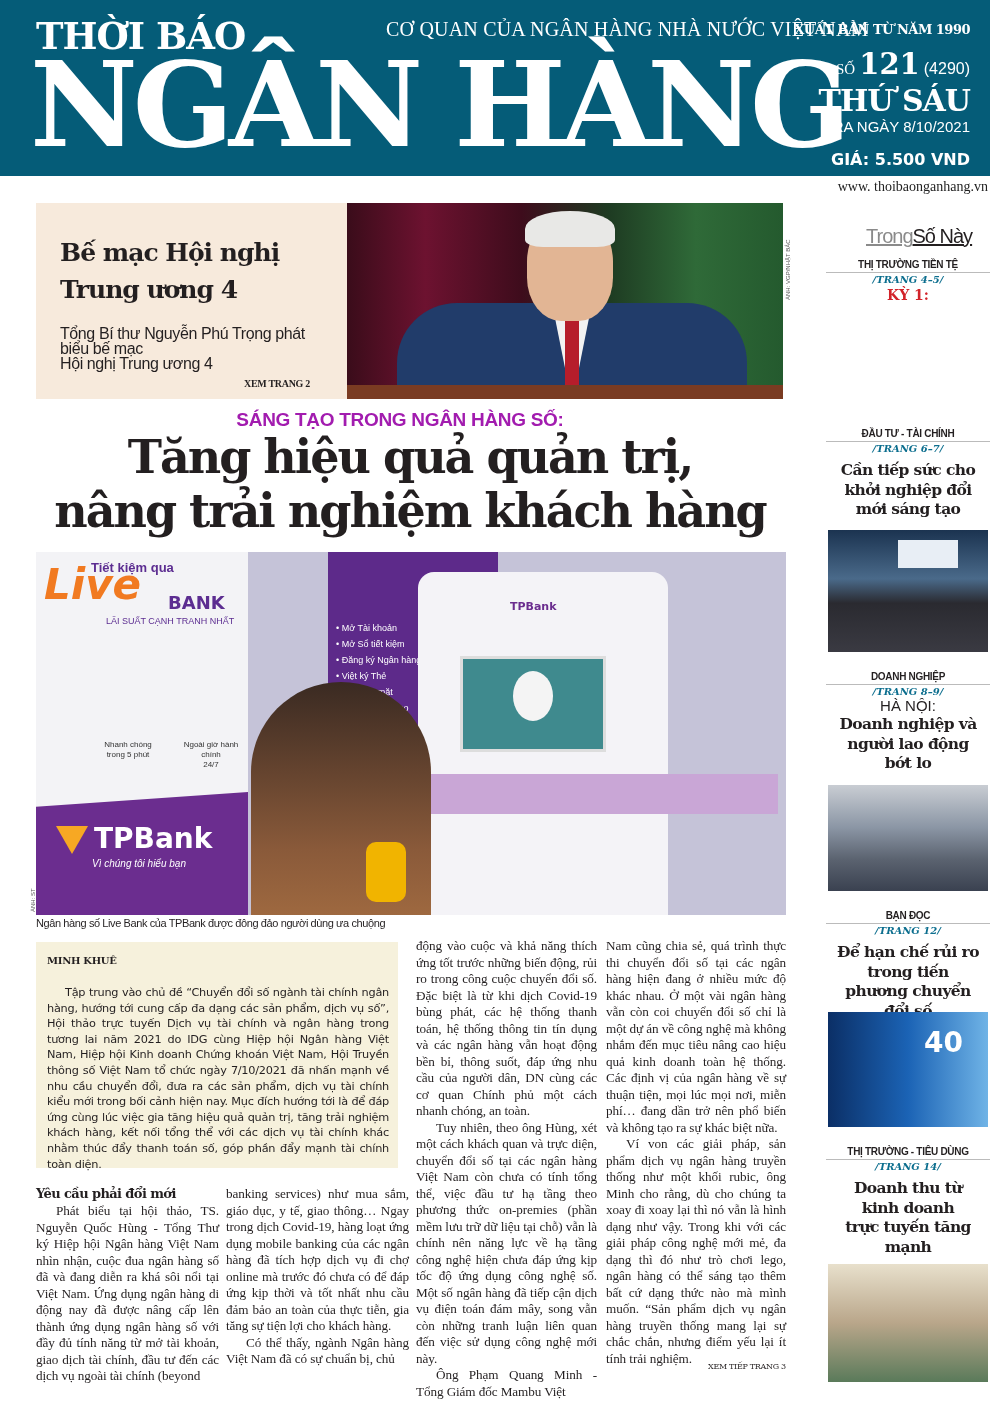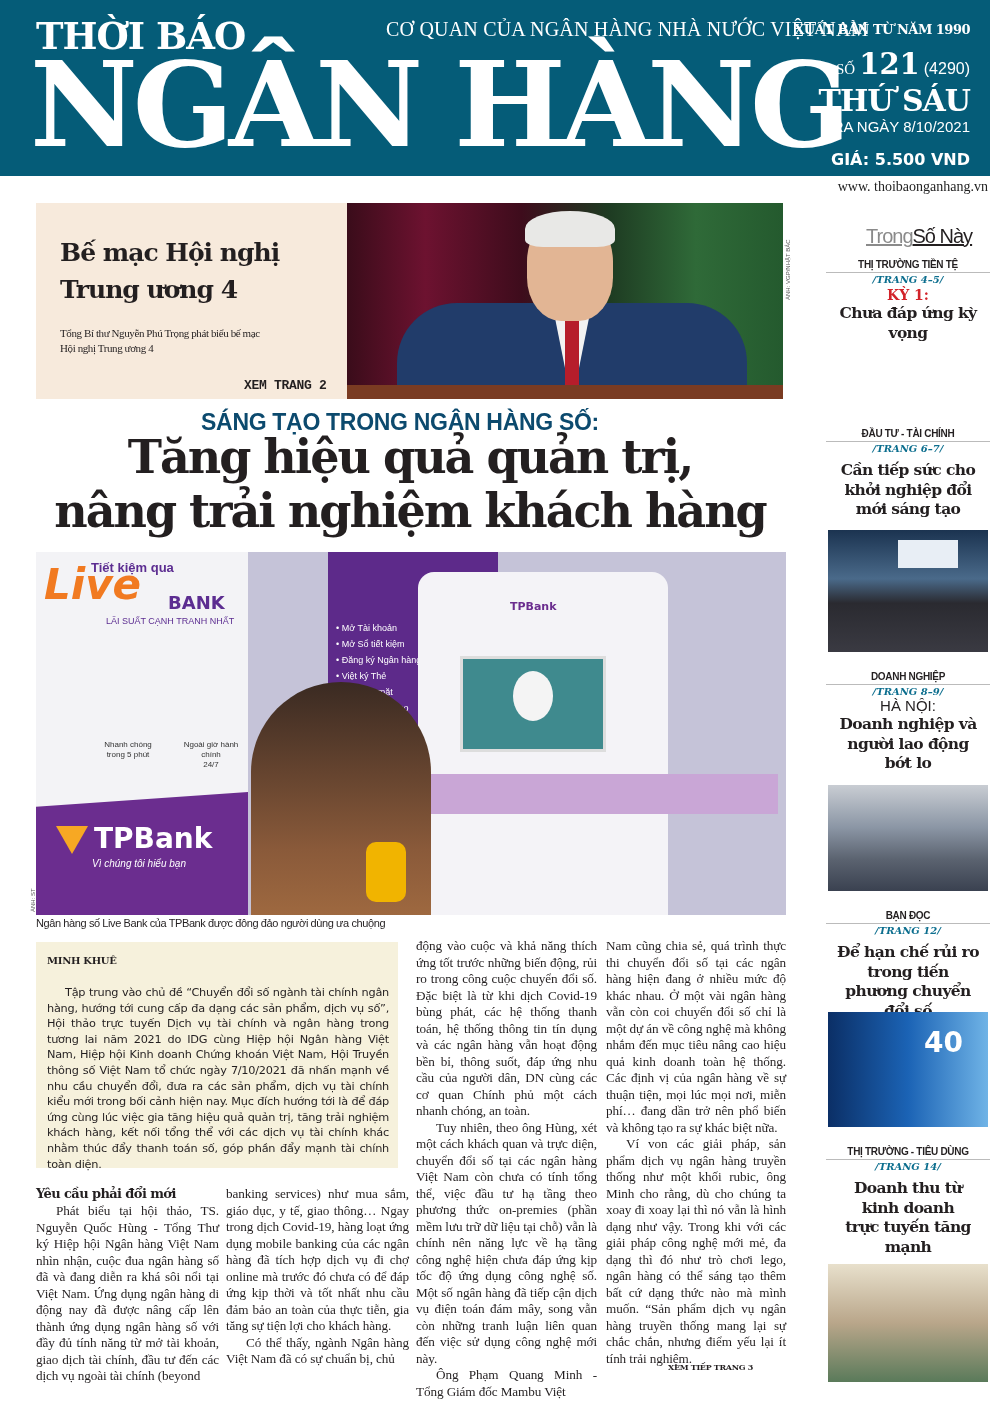--- a/index.html
+++ b/index.html
@@ -14,32 +14,32 @@
 #mh-issue{right:30px;top:50px;color:#fff;text-align:right;line-height:1}
 #mh-issue .so{font-size:15px;font-family:"Liberation Serif",serif}
 #mh-issue .num{font-family:"DejaVu Serif",serif;font-weight:bold;font-size:29px}
 #mh-issue .sub{font-size:16px;font-family:"Liberation Sans",sans-serif}
 #mh-day{right:30px;top:83px;color:#fff;font-family:"DejaVu Serif",serif;font-weight:bold;font-size:30px;letter-spacing:-1px}
 #mh-date{right:30px;top:118px;color:#fff;font-family:"Liberation Sans",sans-serif;font-size:15px}
 #mh-price{right:30px;top:150px;color:#fff;font-family:"DejaVu Sans",sans-serif;font-weight:bold;font-size:16px}
 #mh-url{right:12px;top:179px;font-family:"Liberation Serif",serif;font-size:14px;color:#222}
 #promo-box{left:36px;top:203px;width:311px;height:196px;background:#f7eadc}
 #promo-title{left:60px;top:234px;font-family:"DejaVu Serif",serif;font-weight:bold;font-size:25px;line-height:37px;letter-spacing:-1px;color:#231f20}
-#promo-caption{left:60px;top:326px;font-family:Liberation Serif, serif;font-size:11px;line-height:15px;width:250px;letter-spacing:-0.4px}
-#promo-more{left:244px;top:378px;font-family:Liberation Mono, monospace;font-weight:bold;font-size:13px;letter-spacing:-0.3px}
+#promo-caption{left:60px;top:326px;font-family:Liberation Sans, sans-serif;font-size:16px;line-height:15px;width:250px;letter-spacing:-0.4px}
+#promo-more{left:244px;top:378px;font-family:Liberation Serif, serif;font-weight:bold;font-size:10px;letter-spacing:-0.3px}
 #promo-photo{left:347px;top:203px;width:436px;height:196px;background:linear-gradient(90deg,#3a0c1a 0%,#6d1230 18%,#3e0c1c 40%,#1e3b22 60%,#2f6a38 80%,#245a2e 100%);overflow:hidden}
 .pp-head{position:absolute;left:180px;top:10px;width:86px;height:108px;border-radius:45% 45% 40% 40%;background:#e2b594}
 .pp-hair{position:absolute;left:178px;top:8px;width:90px;height:36px;border-radius:50% 50% 20% 20%;background:#e8e8e6}
 .pp-body{position:absolute;left:50px;top:100px;width:350px;height:90px;border-radius:60px 60px 0 0;background:#213c6a}
 .pp-shirt{position:absolute;left:205px;top:100px;width:40px;height:80px;background:#f2f2f2;clip-path:polygon(0 0,100% 0,60% 100%,40% 100%)}
 .pp-tie{position:absolute;left:218px;top:112px;width:14px;height:70px;background:#b61d2b}
 .pp-desk{position:absolute;left:0;top:182px;width:436px;height:14px;background:#7a3b22}
 #promo-credit{left:785px;top:300px;font-size:6px;font-family:"Liberation Sans",sans-serif;transform:rotate(-90deg);transform-origin:left top;color:#555}
 
-#kicker{left:0;width:800px;top:409px;text-align:center;font-family:"Liberation Sans",sans-serif;font-weight:bold;font-size:23px;letter-spacing:-0.3px;color:#0c4a6e}
+#kicker{left:0;width:800px;top:409px;text-align:center;font-family:"Liberation Sans",sans-serif;font-weight:bold;font-size:19px;letter-spacing:-0.3px;color:#a21caf}
 #headline{left:0;width:820px;top:430px;text-align:center;font-family:"DejaVu Serif",serif;font-weight:bold;font-size:46px;line-height:54px;letter-spacing:-2px;color:#231f20}
 
 #main-photo{left:36px;top:552px;width:750px;height:363px;overflow:hidden;background:#b9b5cc}
 .mp-poster{position:absolute;left:0;top:0;width:212px;height:363px;background:#f3f3f6}
 .mp-poster-bottom{position:absolute;left:0;top:240px;width:212px;height:123px;background:#6b2d8f;clip-path:polygon(0 12%,100% 0,100% 100%,0 100%)}
 .mp-live{position:absolute;left:8px;top:8px;font-family:"DejaVu Sans",sans-serif;font-weight:bold;font-style:italic;font-size:42px;color:#f17a21}
 .mp-tkq{position:absolute;left:55px;top:8px;font-family:"Liberation Sans",sans-serif;font-weight:bold;font-size:13px;color:#5c2d91}
 .mp-bank{position:absolute;left:132px;top:40px;font-family:"DejaVu Sans",sans-serif;font-weight:bold;font-size:18px;color:#5c2d91}
 .mp-lai{position:absolute;left:70px;top:64px;font-family:"Liberation Sans",sans-serif;font-weight:normal;font-size:9px;color:#5c2d91}
 .mp-feat{position:absolute;font-family:"Liberation Sans",sans-serif;font-size:8px;color:#333;text-align:center;line-height:10px}
@@ -64,21 +64,21 @@
 #lead-text{left:47px;top:985px;width:342px;font-family:"DejaVu Sans",sans-serif;font-size:11.3px;line-height:15.6px;letter-spacing:-0.25px;text-indent:18px;text-align:justify}
 
 .col{font-family:"Liberation Serif",serif;font-size:13.2px;line-height:16.5px;text-align:justify;letter-spacing:-0.1px}
 .col p{text-indent:20px}
 .col p.noind{text-indent:0}
 #subhead{left:36px;top:1186px;font-family:"DejaVu Serif",serif;font-weight:bold;font-size:13px;letter-spacing:-0.6px}
 #col1{left:36px;top:1203px;width:183px}
 #col2{left:226px;top:1186px;width:183px}
 #col3{left:416px;top:938px;width:181px}
 #col4{left:606px;top:938px;width:180px}
-#see-more{left:668px;top:1362px;font-family:"DejaVu Serif",serif;font-weight:bold;font-size:8px;letter-spacing:-0.3px}
+#see-more{left:708px;top:1362px;font-family:"DejaVu Serif",serif;font-weight:normal;font-size:8px;letter-spacing:-0.3px}
 
 #footer{left:36px;top:1432px;width:954px;height:14px;background:#055c78;color:#fff;font-family:"Liberation Sans",sans-serif;font-weight:bold;font-size:11px;text-align:center;line-height:14px;padding-right:120px;letter-spacing:-0.3px}
 #sb-title{left:866px;top:225px;font-family:"Liberation Sans",sans-serif;font-size:20px;letter-spacing:-1px}
 #sb-title .a{color:#8a8a8a;text-decoration:underline;text-decoration-color:#8a8a8a}
 #sb-title .b{color:#231f20;text-decoration:underline}
 .sb-sec{position:absolute;left:826px;width:164px;text-align:center}
 .sb-cat{font-family:"Liberation Sans",sans-serif;font-weight:bold;font-size:10px;letter-spacing:-0.3px;padding-bottom:2px;border-bottom:1px solid #bbb}
 .sb-page{font-family:"DejaVu Serif",serif;font-weight:bold;font-style:italic;font-size:10px;color:#0c6e8e;margin-top:1px}
 .sb-head{font-family:"DejaVu Serif",serif;font-weight:bold;font-size:15.5px;line-height:19.5px;letter-spacing:-0.6px;margin-top:6px}
 .sb-head.caps{font-size:15px;line-height:19px}
@@ -198,21 +198,20 @@
 <div id="see-more" class="abs">XEM TIẾP TRANG 3</div>
 
 <div id="sb-title" class="abs">
   <span class="a">Trong</span><span class="b">Số Này</span>
 </div>
 
 <div class="sb-sec" style="top:259px">
   <div class="sb-cat">THỊ TRƯỜNG TIỀN TỆ</div>
   <div class="sb-page">/TRANG 4–5/</div>
   <div class="sb-ky">KỲ 1:</div>
-  <div class="sb-head" style="margin-top:0">Chưa đáp ứng kỳ vọng</div>
 </div>
 
 <div class="sb-sec" style="top:428px">
   <div class="sb-cat">ĐẦU TƯ - TÀI CHÍNH</div>
   <div class="sb-page">/TRANG 6–7/</div>
   <div class="sb-head" style="padding:0 14px">Cần tiếp sức cho khởi nghiệp đổi mới sáng tạo</div>
 </div>
 <div class="sb-img img-conf" style="top:530px;height:122px">
     <div class="scr"></div>
   </div>

